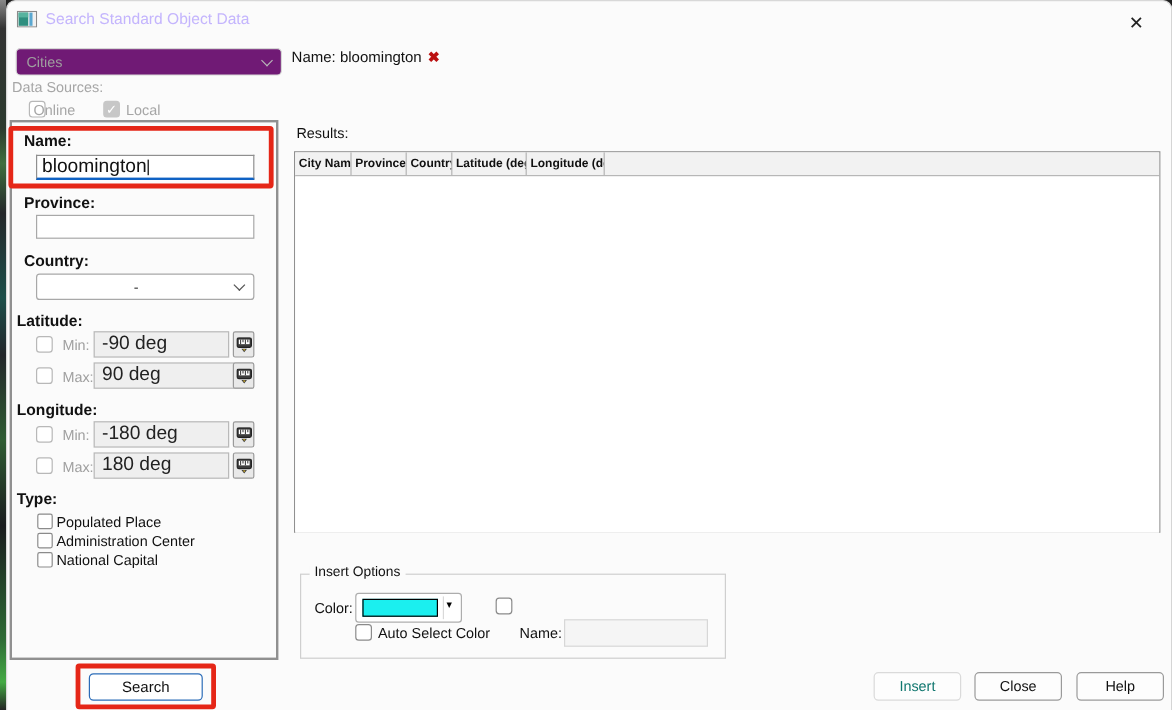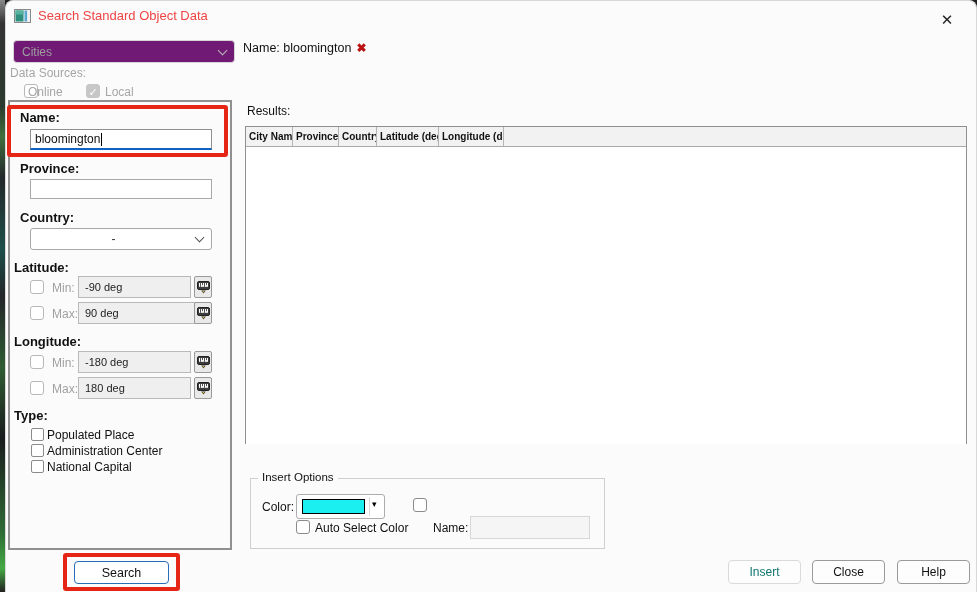--- a/index.html
+++ b/index.html
@@ -9,42 +9,42 @@
 
   
   #bgstrip{left:0;top:0;width:5px;height:592px;
     background:linear-gradient(180deg,#888 0%,#333 4%,#2b3a2e 18%,#3f6f3f 23%,#24282a 30%,
       #1d4f4a 42%,#23262a 50%,#2f5c33 62%,#1a1c1e 74%,#2e6b35 90%,#44aa44 96%,#222 100%);}
 
   
   #dialog{left:5px;top:0;width:972px;height:592px;background:#fbfbfb;
     border:1px solid #d8d8d8;border-bottom:none;border-radius:8px 8px 0 0;}
 
-  .title-text{font-size:13px;color:#ef4444;}
+  .title-text{font-size:13px;color:#c4b5fd;}
   .close-x{font-size:15px;color:#222;line-height:24px;text-align:center;cursor:default;}
 
   .select-box{background:#701a75;border:1px solid #d6d6d6;border-radius:4px;font-size:12px;
     display:flex;align-items:center;padding:0 8px;color:#9f9f9f;}
   .chev{width:7px;height:7px;border-right:1.5px solid #b9b9b9;border-bottom:1.5px solid #b9b9b9;
     transform:rotate(45deg);margin-top:-3px;}
   .chev.dark{border-color:#555;}
 
   .gray-lab{font-size:12px;color:#a6a6a6;}
   .cb{width:14px;height:14px;border:1px solid #8b8b8b;border-radius:3px;background:#fff;}
   .cb.dis{border-color:#b8b8b8;}
   .cb.checked-dis{background:#c7c7c7;border-color:#c7c7c7;color:#fff;font-size:11px;
     line-height:14px;text-align:center;}
 
   #left-panel{left:8px;top:100px;width:224px;height:450px;border:2px solid #909090;background:#fbfbfb;}
   .bold-lab{font-size:13px;font-weight:bold;color:#111;}
-  .txt-input{background:#fff;border:1px solid #8f8f8f;font-size:12px;color:#111;
+  .txt-input{background:#fff;border:1px solid #8f8f8f;font-size:16px;color:#111;
     display:flex;align-items:center;padding:0 4px;white-space:nowrap;overflow:hidden;}
   .txt-input.focused{border-bottom:2px solid #0f62c4;}
   .caret{display:inline-block;width:1px;height:13px;background:#000;margin-left:1px;}
-  .dis-input{background:#efefef;border:1px solid #b9b9b9;font-size:11px;color:#222;
+  .dis-input{background:#efefef;border:1px solid #b9b9b9;font-size:16px;color:#222;
     display:flex;align-items:center;padding:0 6px;}
   .angle-btn{width:18px;height:22px;background:#e9e9e9;border:1px solid #9a9a9a;border-radius:2px;
     display:flex;align-items:center;justify-content:center;padding:0;}
   .minmax{font-size:12px;color:#a0a0a0;}
   .type-cb{width:13px;height:13px;border:1px solid #8b8b8b;border-radius:2px;background:#fff;}
   .type-lab{font-size:12px;color:#111;}
 
   .annot{border:4px solid #e52617;border-radius:3px;pointer-events:none;z-index:50;}
 
   #results-label{font-size:12px;color:#111;}

